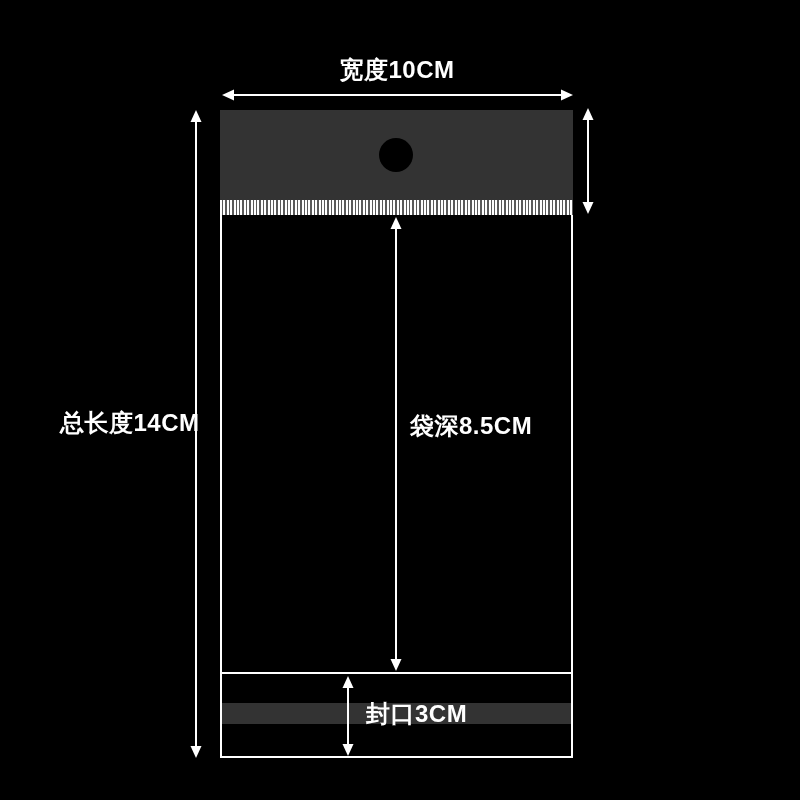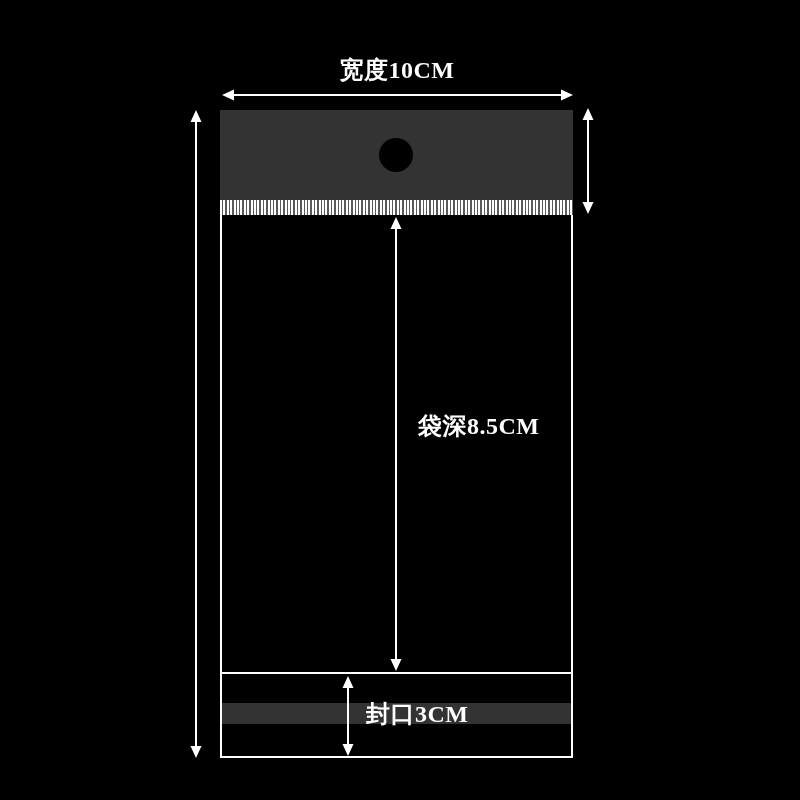--- a/index.html
+++ b/index.html
@@ -6,21 +6,21 @@
     margin: 0;
     padding: 0;
     background: #000;
   }
   .stage {
     position: relative;
     width: 716px;
     height: 800px;
     background: var(--bg, #000000);
     overflow: hidden;
-    font-family: Liberation Serif, serif;
+    font-family: Liberation Sans, sans-serif;
   }
   .label {
     position: absolute;
     color: var(--text, #ffffff);
     font-size: 24px;
     font-weight: 700;
     white-space: nowrap;
     letter-spacing: 0.5px;
   }
   .label.centered { transform: translate(-50%, -50%); }
@@ -115,16 +115,17 @@
       <polygon points="396,671 390.5,659 401.5,659" stroke="none"></polygon>
     </g>
     <g stroke="#ffffff" fill="#ffffff">
       <line x1="348" y1="686" x2="348" y2="746" stroke-width="2"></line>
       <polygon points="348,676 342.5,688 353.5,688" stroke="none"></polygon>
       <polygon points="348,756 342.5,744 353.5,744" stroke="none"></polygon>
     </g>
   </svg>
 
   <div class="label centered" style="left:397px; top:70px;">宽度10CM</div>
-  <div class="label vcentered" style="left:410px; top:426px;margin-left:8px;">袋深8.5CM</div>
+  <div class="label vcentered" style="left:60px; top:423px;">总长度14CM</div>
+  <div class="label vcentered" style="left:410px; top:426px;">袋深8.5CM</div>
   <div class="label vcentered" style="left:366px; top:714px;">封口3CM</div>
 
 </div>
 
 </body></html>

